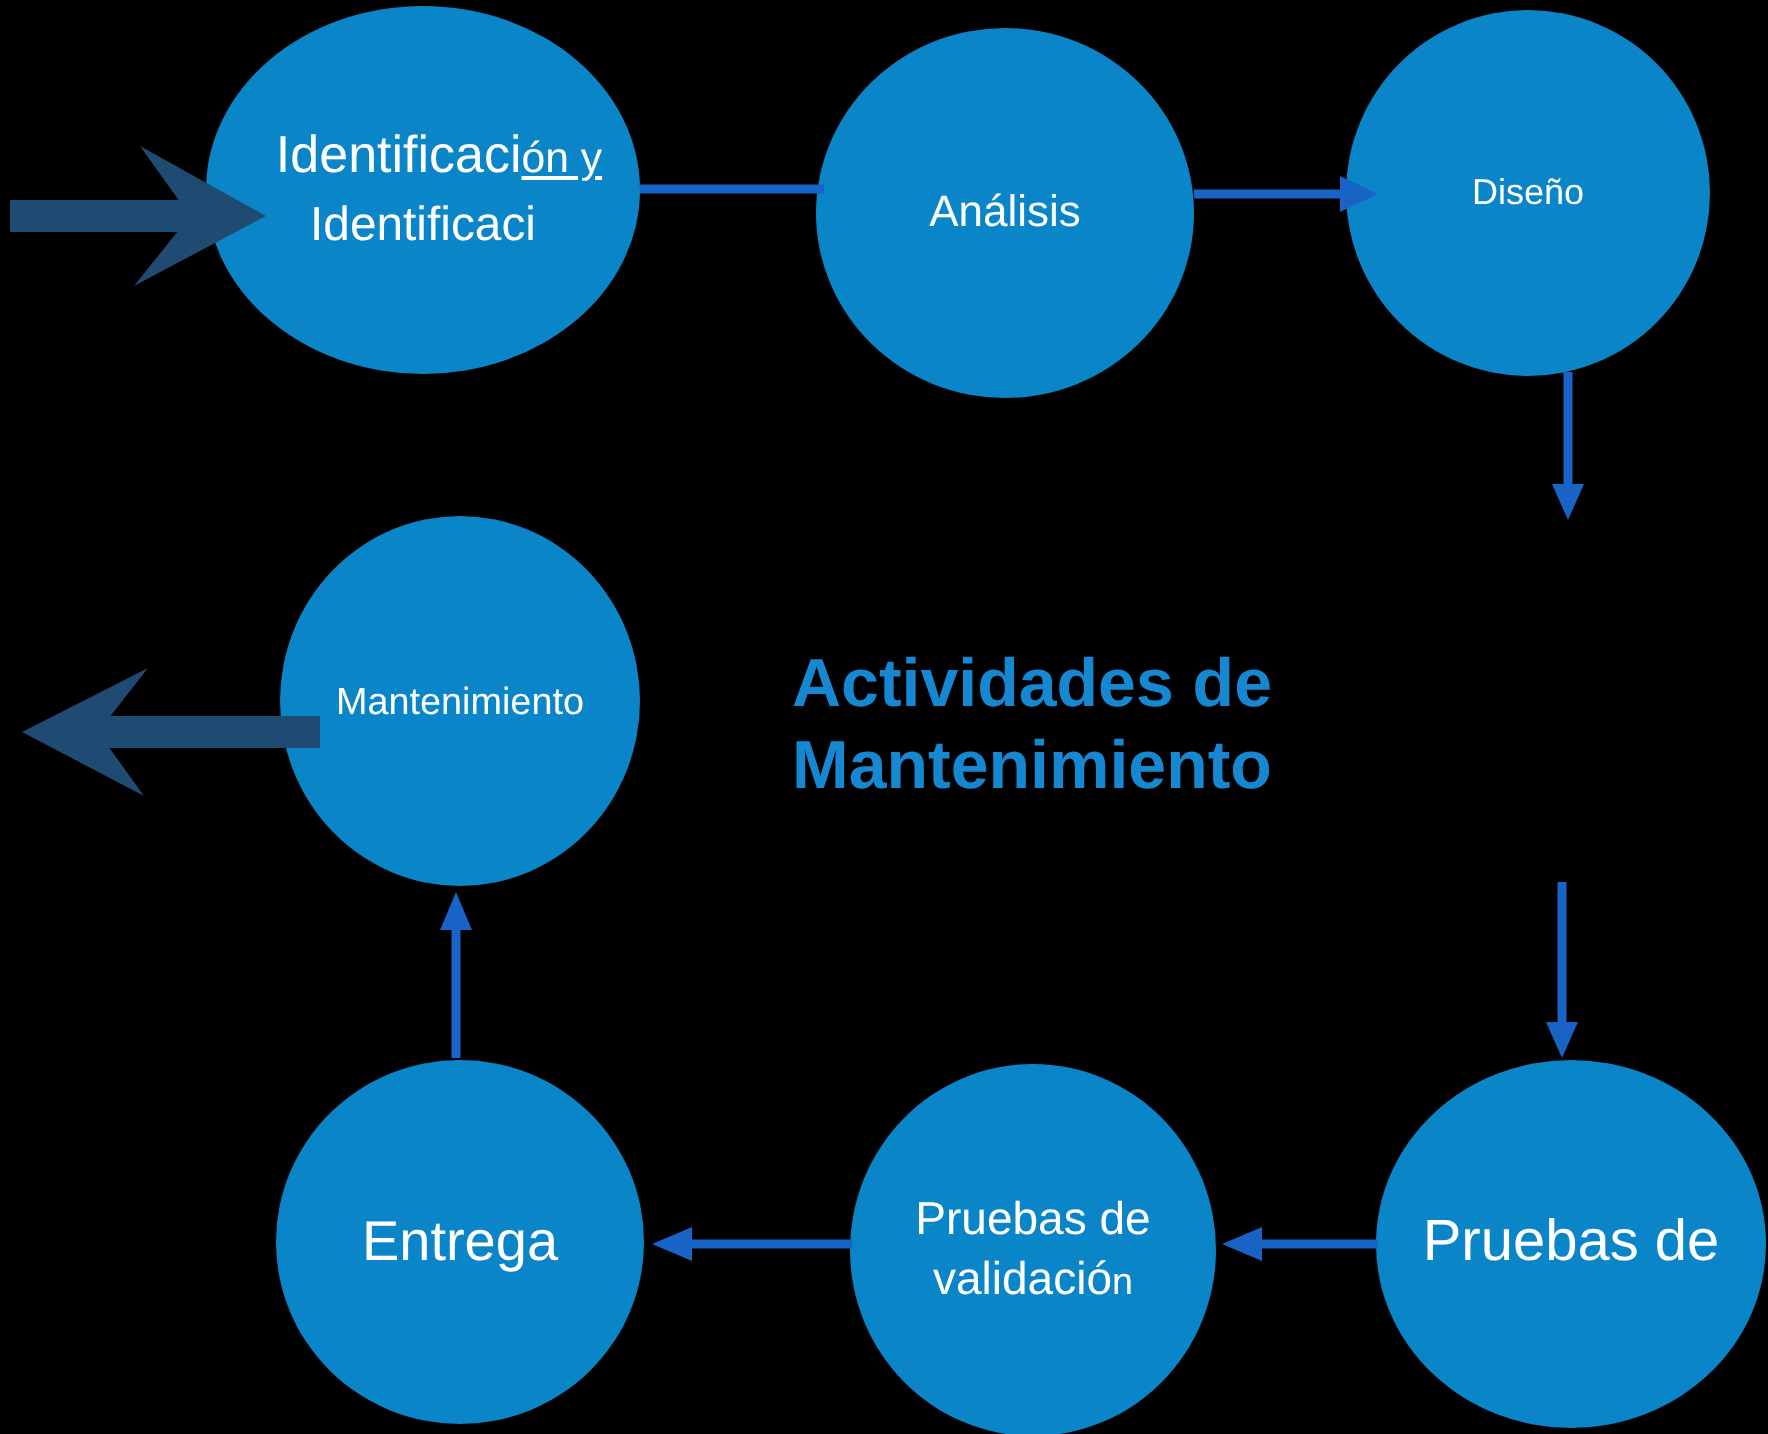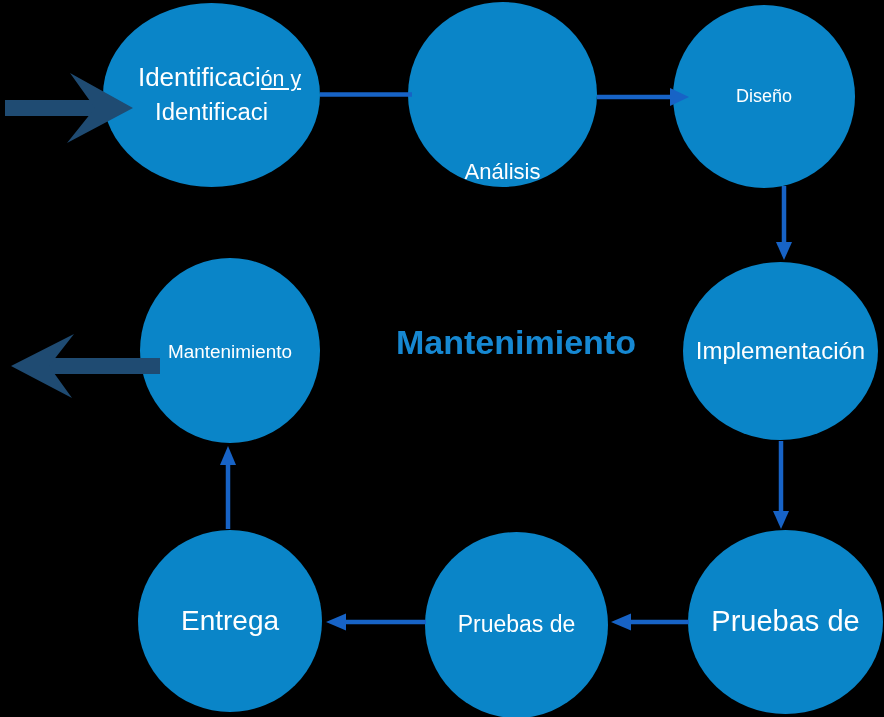--- a/index.html
+++ b/index.html
@@ -17,21 +17,21 @@
     border-radius:50%;
     background:var(--circle,#0a85c8);
     color:#fff;
     display:flex;flex-direction:column;
     align-items:center;justify-content:center;
     text-align:center;
     line-height:1.3;
   }
   .node .line{white-space:nowrap;}
   .n-identificacion{left:103px;top:3px;width:217px;height:184px;font-size:26px;}
-  .n-analisis{left:408px;top:2px;width:189px;height:185px;font-size:22px;justify-content:flex-end;}
+  .n-analisis{left:408px;top:14px;width:189px;height:185px;font-size:22px;}
   .n-diseno{left:673px;top:5px;width:182px;height:183px;font-size:18px;}
   .n-gestion{left:140px;top:258px;width:180px;height:185px;font-size:21px;}
   .n-implementacion{left:683px;top:262px;width:195px;height:178px;font-size:24px;}
   .n-entrega{left:138px;top:530px;width:184px;height:182px;font-size:28px;text-align:center;}
   .n-validacion{left:425px;top:532px;width:183px;height:186px;font-size:23px;}
   .n-sistema{left:688px;top:530px;width:195px;height:184px;font-size:29px;}
   .title{
     position:absolute;left:330px;top:322px;width:372px;
     text-align:center;
     font-size:34px;font-weight:bold;line-height:1.22;
@@ -53,34 +53,33 @@
       </div>
     <div class="node n-analisis">
         <div class="line"><span style="font-size: 1em;">Análisis</span></div>
       </div>
     <div class="node n-diseno">
         <div class="line"><span style="font-size: 1em;">Diseño</span></div>
       </div>
     <div class="node n-gestion">
         <div class="line"><span style="font-size: 0.9em;">Mantenimiento</span></div>
       </div>
-    <div class="node n-implementacion">
-        <div class="line"><span style="font-size: 1em;">Implementación</span></div>
-      </div>
     <div class="node n-entrega">
         <div class="line"><span style="font-size: 1em;">Entrega</span></div>
       </div>
     <div class="node n-validacion">
         <div class="line"><span style="font-size: 1em;">Pruebas de</span></div>
+        <div class="line"><span style="font-size: 1em;">validació</span><span style="font-size: 0.82em;">n</span></div>
       </div>
     <div class="node n-sistema">
         <div class="line"><span style="font-size: 1em;">Pruebas de</span></div>
       </div>
 
     <div class="title">
+      <div>Actividades de</div>
       <div>Mantenimiento</div>
     </div>
   </div>
 
   <svg class="layer" width="884" height="717" viewBox="0 0 884 717">
 
     <g>
       <rect class="block" x="5" y="100" width="92" height="16"></rect>
       <polygon class="block" points="70,73 133,108 67,143 95,108"></polygon>
     </g>

